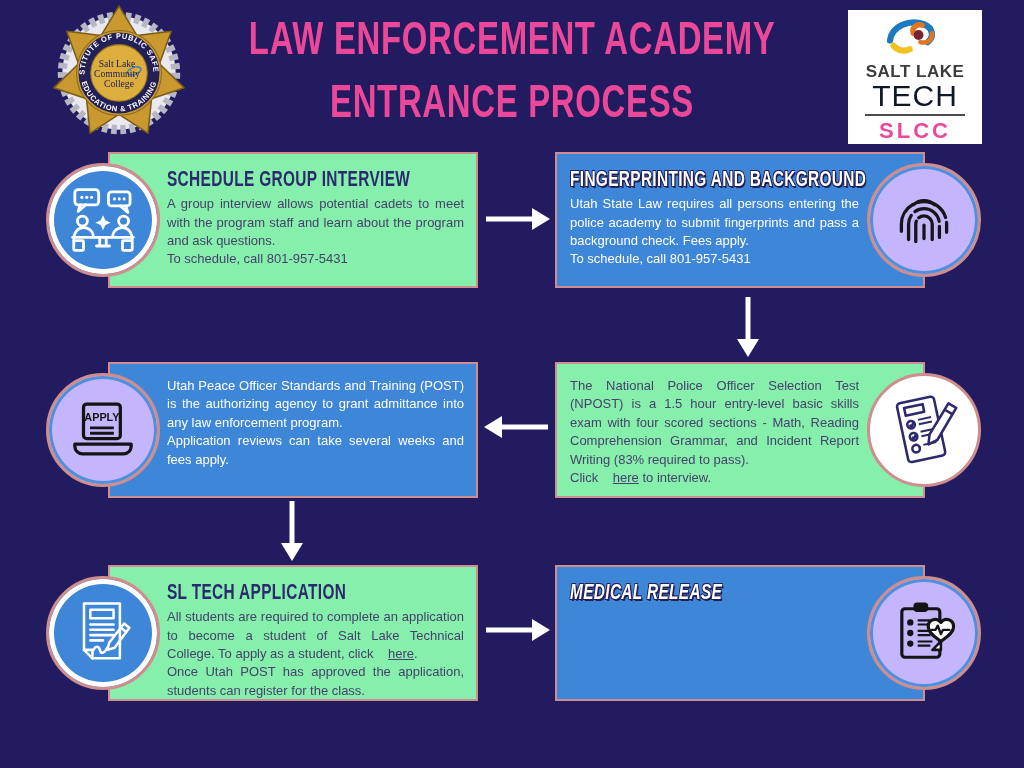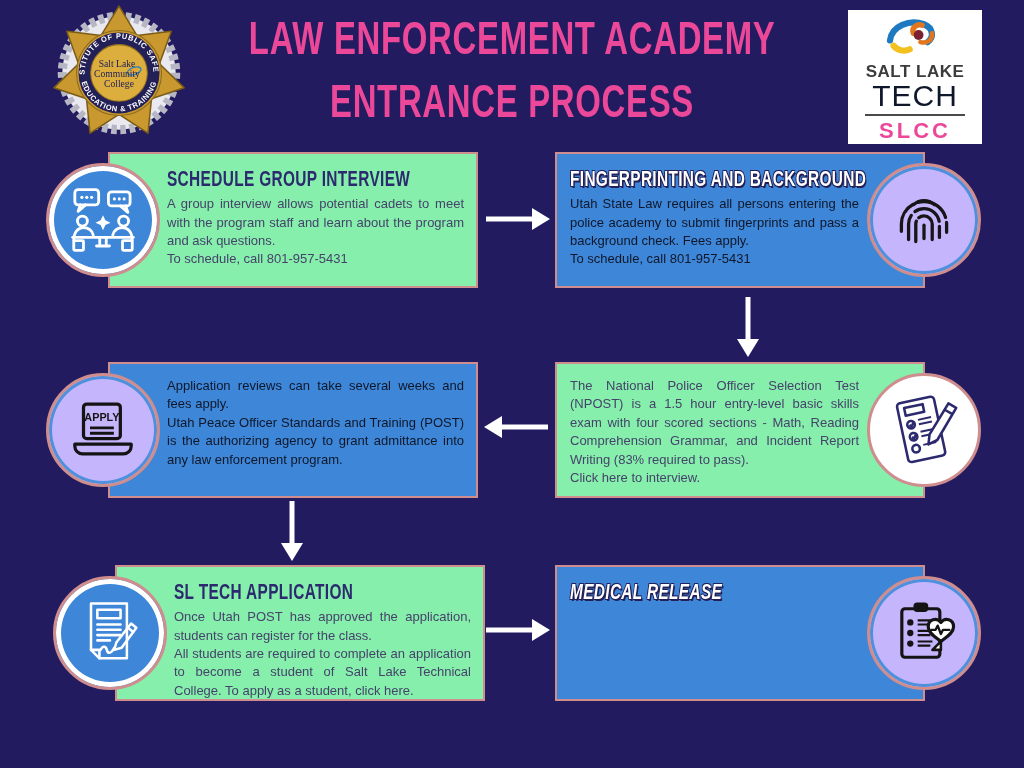--- a/index.html
+++ b/index.html
@@ -29,37 +29,37 @@
   .step{
     position:absolute;width:370px;height:136px;border:2px solid #cf8d8d;
     box-sizing:border-box;
   }
   .box-white{background:#86efac;}
   .box-blue{background:#3e86d8;}
   .s1{left:108px;top:152px;}
   .s2{left:555px;top:152px;}
   .s3{left:108px;top:362px;}
   .s4{left:555px;top:362px;}
-  .s5{left:115px;top:565px;}
+  .s5{left:108px;top:565px;}
   .s6{left:555px;top:565px;font-style:italic;}
   .step-content{box-sizing:border-box;height:100%;}
   .pad-left{padding:13px 12px 8px 57px;}
   .pad-right{padding:13px 64px 7px 13px;}
   .step-title{margin:0 0 5px 0;font-size:22px;line-height:1.05;}
   .step-title .cond{transform-origin:0 50%;letter-spacing:0.5px;}
   .title-navy{color:#2b2a6e;}
   .title-white{
     color:#fff;
     text-shadow:-1px -1px 0 #232058,1px -1px 0 #232058,-1px 1px 0 #232058,
                  1px 1px 0 #232058,2px 2px 0 #232058;
   }
   .step-para{margin:0;font-size:13px;line-height:1.42;text-align:justify;}
   .box-white .step-para{color:#45436a;}
-  .box-blue .step-para{color:#0f172a;}
-  .link{cursor:pointer;color:inherit;}
+  .box-blue .step-para{color:#ffffff;}
+  .link{text-decoration:underline;cursor:pointer;color:inherit;margin-left:11px;}
   
   .icon-circle{
     position:absolute;width:108px;height:108px;border-radius:50%;
     top:50%;transform:translateY(-50%);
     display:flex;align-items:center;justify-content:center;z-index:3;
   }
   .ic-left{left:-64px;}
   .ic-right{right:-58px;}
   .circle-blue{background:#3e86d8;border:3px solid #cf8d8d;box-shadow:inset 0 0 0 5px #ffffff;}
   .circle-white-blue{background:#c4b5fd;border:3px solid #cf8d8d;box-shadow:inset 0 0 0 3px #4f90dc;}
@@ -228,22 +228,22 @@
       <svg viewBox="0 0 72 72" width="78" height="78">
         <g fill="none" stroke="#141414" stroke-width="3" stroke-linejoin="round">
           <rect x="18" y="12" width="34" height="32" rx="3"></rect>
           <path d="M10 49 h52 v2 a7 7 0 0 1 -7 7 h-38 a7 7 0 0 1 -7 -7 z"></path>
           <path stroke-width="2.6" d="M24 34 h22 M24 39 h22"></path>
         </g>
         <text x="35" y="28" text-anchor="middle" font-size="10" font-weight="bold" fill="#141414" font-family="Liberation Sans,sans-serif">APPLY</text>
       </svg>
     </div>
     <div class="step-content pad-left">
+      <p class="step-para">Utah Peace Officer Standards and Training (POST) is the authorizing agency to grant admittance into any law enforcement program.</p>
       <p class="step-para">Application reviews can take several weeks and fees apply.</p>
-      <p class="step-para">Utah Peace Officer Standards and Training (POST) is the authorizing agency to grant admittance into any law enforcement program.</p>
     </div>
   </div>
 
   <div class="arrow a4">
     <svg width="26" height="62" viewBox="0 0 26 62">
         <line x1="13" y1="2" x2="13" y2="44" stroke="#fff" stroke-width="5"></line>
         <polygon points="2,44 24,44 13,62" fill="#fff"></polygon>
       </svg>
   </div>
 
@@ -256,22 +256,22 @@
           <rect x="24" y="14" width="22" height="8"></rect>
           <path d="M24 28 h22 M24 33 h22 M24 38 h22 M24 43 h12"></path>
           <path d="M27 52 c2 -4 5 -4 6 0 s4 4 7 -2"></path>
           <path d="M56 27 l5 4 -14 19 -7 2 2 -7 z"></path>
           <path d="M53 31 l5 4"></path>
         </g>
       </svg>
     </div>
     <div class="step-content pad-left">
       <h2 class="step-title title-navy"><span class="cond">SL TECH APPLICATION</span></h2>
+      <p class="step-para"><span>All students are required to complete an application to become a student of Salt Lake Technical College. To apply as a student, click </span><span class="link">here</span><span>.</span></p>
       <p class="step-para">Once Utah POST has approved the application, students can register for the class.</p>
-      <p class="step-para"><span>All students are required to complete an application to become a student of Salt Lake Technical College. To apply as a student, click </span><span class="link">here</span><span>.</span></p>
     </div>
   </div>
 
   <div class="arrow a5">
     <svg width="66" height="26" viewBox="0 0 66 26">
         <line x1="2" y1="13" x2="48" y2="13" stroke="#fff" stroke-width="5"></line>
         <polygon points="48,2 66,13 48,24" fill="#fff"></polygon>
       </svg>
   </div>
 

